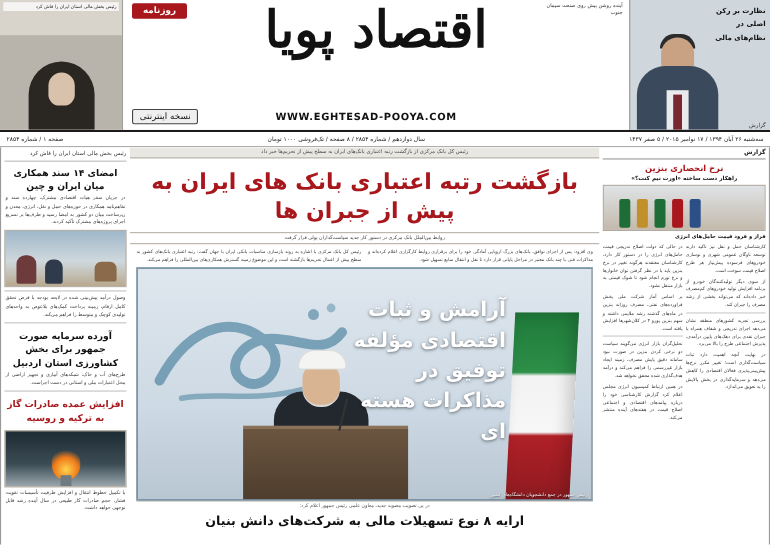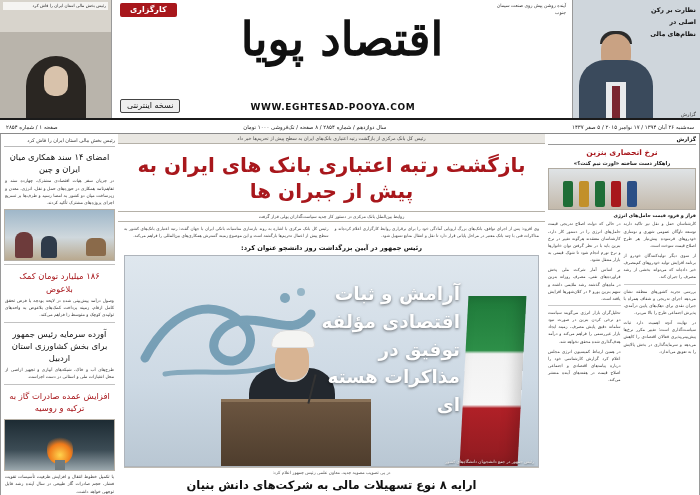--- a/index.html
+++ b/index.html
@@ -185,21 +185,21 @@
     background: #a8171c;
     color: #fff;
     font-size: 8px;
     padding: 2px 10px 3px 10px;
     border-radius: 2px;
     font-weight: bold;
     letter-spacing: 0.5px;
   }
   .masthead-title {
     position: absolute;
-    top: 16px;
+    top: 4px;
     right: 0;
     left: 0;
     text-align: center;
     font-family: "DejaVu Serif", "Liberation Serif", serif;
     font-weight: bold;
     color: #111;
     font-size: 46px;
     line-height: 1;
     letter-spacing: -1px;
     direction: rtl;
@@ -290,21 +290,21 @@
     text-align: right;
     direction: rtl;
     color: #333;
     border-bottom: 1px solid #bbb;
     padding-bottom: 2px;
     margin-bottom: 2px;
   }
   .side-item { margin-bottom: 3px; }
   .side-title {
     font-size: 8.4px;
-    font-weight: normal;
+    font-weight: bold;
     text-align: center;
     direction: rtl;
     color: #111;
     line-height: 1.45;
     padding: 2px 1px;
   }
   .side-title.red { color: #a8171c; }
   .side-deck {
     font-size: 4.4px;
     line-height: 1.65;
@@ -651,21 +651,21 @@
 
     <div class="mh-box mh-left-photo">
       <div class="chador"></div>
       <div class="cap">رئیس بخش مالی استان ایران را فاش کرد</div>
     </div>
 
     <div class="mh-box mh-center">
       <div class="mh-slogan-right">آینده روشن پیش روی صنعت سیمان جنوب</div>
       <div class="toprow">
         <span></span>
-        <span class="ribbon">کارگزاری</span>
+        <span class="ribbon">روزنامه</span>
       </div>
       <div class="masthead-title">اقتصاد پویا</div>
       <div class="masthead-url">WWW.EGHTESAD-POOYA.COM</div>
       <div class="badge-web">نسخه اینترنتی</div>
     </div>
 
     <div class="mh-box mh-right-photo">
       <div class="headline">نظارت بر رکن اصلی در نظام‌های مالی</div>
       <div class="suit">
         <div class="hair"></div>
@@ -696,28 +696,27 @@
 
       <div class="thumb market">
         <div class="fig"></div>
         <div class="fig2"></div>
         <div class="fig3"></div>
       </div>
 
       <div class="rule"></div>
 
       <div class="side-item">
-        <div class="side-title red">۱۸۶ میلیارد تومان کمک بلاعوض</div>
         <div class="side-deck">وصول درآمد پیش‌بینی شده در لایحه بودجه با فرض تحقق کامل ارقام، زمینه پرداخت کمک‌های بلاعوض به واحدهای تولیدی کوچک و متوسط را فراهم می‌کند.</div>
       </div>
 
       <div class="rule"></div>
 
       <div class="side-item">
-        <div class="side-title">آورده سرمایه رئیس جمهور برای بخش کشاورزی استان اردبیل</div>
+        <div class="side-title">آورده سرمایه صورت جمهور برای بخش کشاورزی استان اردبیل</div>
         <div class="side-deck">طرح‌های آب و خاک، شبکه‌های آبیاری و تجهیز اراضی از محل اعتبارات ملی و استانی در دست اجراست.</div>
       </div>
 
       <div class="rule"></div>
 
       <div class="side-item">
         <div class="side-title red">افزایش عمده صادرات گاز به ترکیه و روسیه</div>
       </div>
 
       <div class="thumb gas">
@@ -730,21 +729,20 @@
     </div>
 
     <div class="col col-main">
       <div class="main-kicker">رئیس کل بانک مرکزی از بازگشت رتبه اعتباری بانک‌های ایران به سطح پیش از تحریم‌ها خبر داد</div>
       <div class="main-head">بازگشت رتبه اعتباری بانک های ایران به پیش از جبران ها</div>
       <div class="main-subrule">روابط بین‌الملل بانک مرکزی در دستور کار جدید سیاست‌گذاران پولی قرار گرفت</div>
       <div class="main-deck">
         <div>رئیس کل بانک مرکزی با اشاره به روند بازسازی مناسبات بانکی ایران با جهان گفت: رتبه اعتباری بانک‌های کشور به سطح پیش از اعمال تحریم‌ها بازگشته است و این موضوع زمینه گسترش همکاری‌های بین‌المللی را فراهم می‌کند.</div>
         <div>وی افزود: پس از اجرای توافق، بانک‌های بزرگ اروپایی آمادگی خود را برای برقراری روابط کارگزاری اعلام کرده‌اند و مذاکرات فنی با چند بانک معتبر در مراحل پایانی قرار دارد تا نقل و انتقال منابع تسهیل شود.</div>
       </div>
-      <div class="main-kicker2">رئیس جمهور در آیین بزرگداشت روز دانشجو عنوان کرد:</div>
 
       <div class="hero">
         <div class="wall"></div>
         <svg class="calligraphy" viewBox="0 0 200 140">
           <path d="M10 96 C40 40, 84 36, 110 64 C126 82, 104 108, 86 96 C68 84, 86 58, 112 58 C140 58, 160 74, 176 52" fill="none" stroke="#2f6f8f" stroke-width="9" stroke-linecap="round" opacity="0.85"></path>
           <path d="M30 112 C60 106, 96 116, 140 104" fill="none" stroke="#2f6f8f" stroke-width="5" stroke-linecap="round" opacity="0.7"></path>
           <circle cx="150" cy="36" r="5" fill="#2f6f8f" opacity="0.8"></circle>
           <circle cx="166" cy="30" r="4" fill="#2f6f8f" opacity="0.6"></circle>
         </svg>
         <div class="flag"></div>

